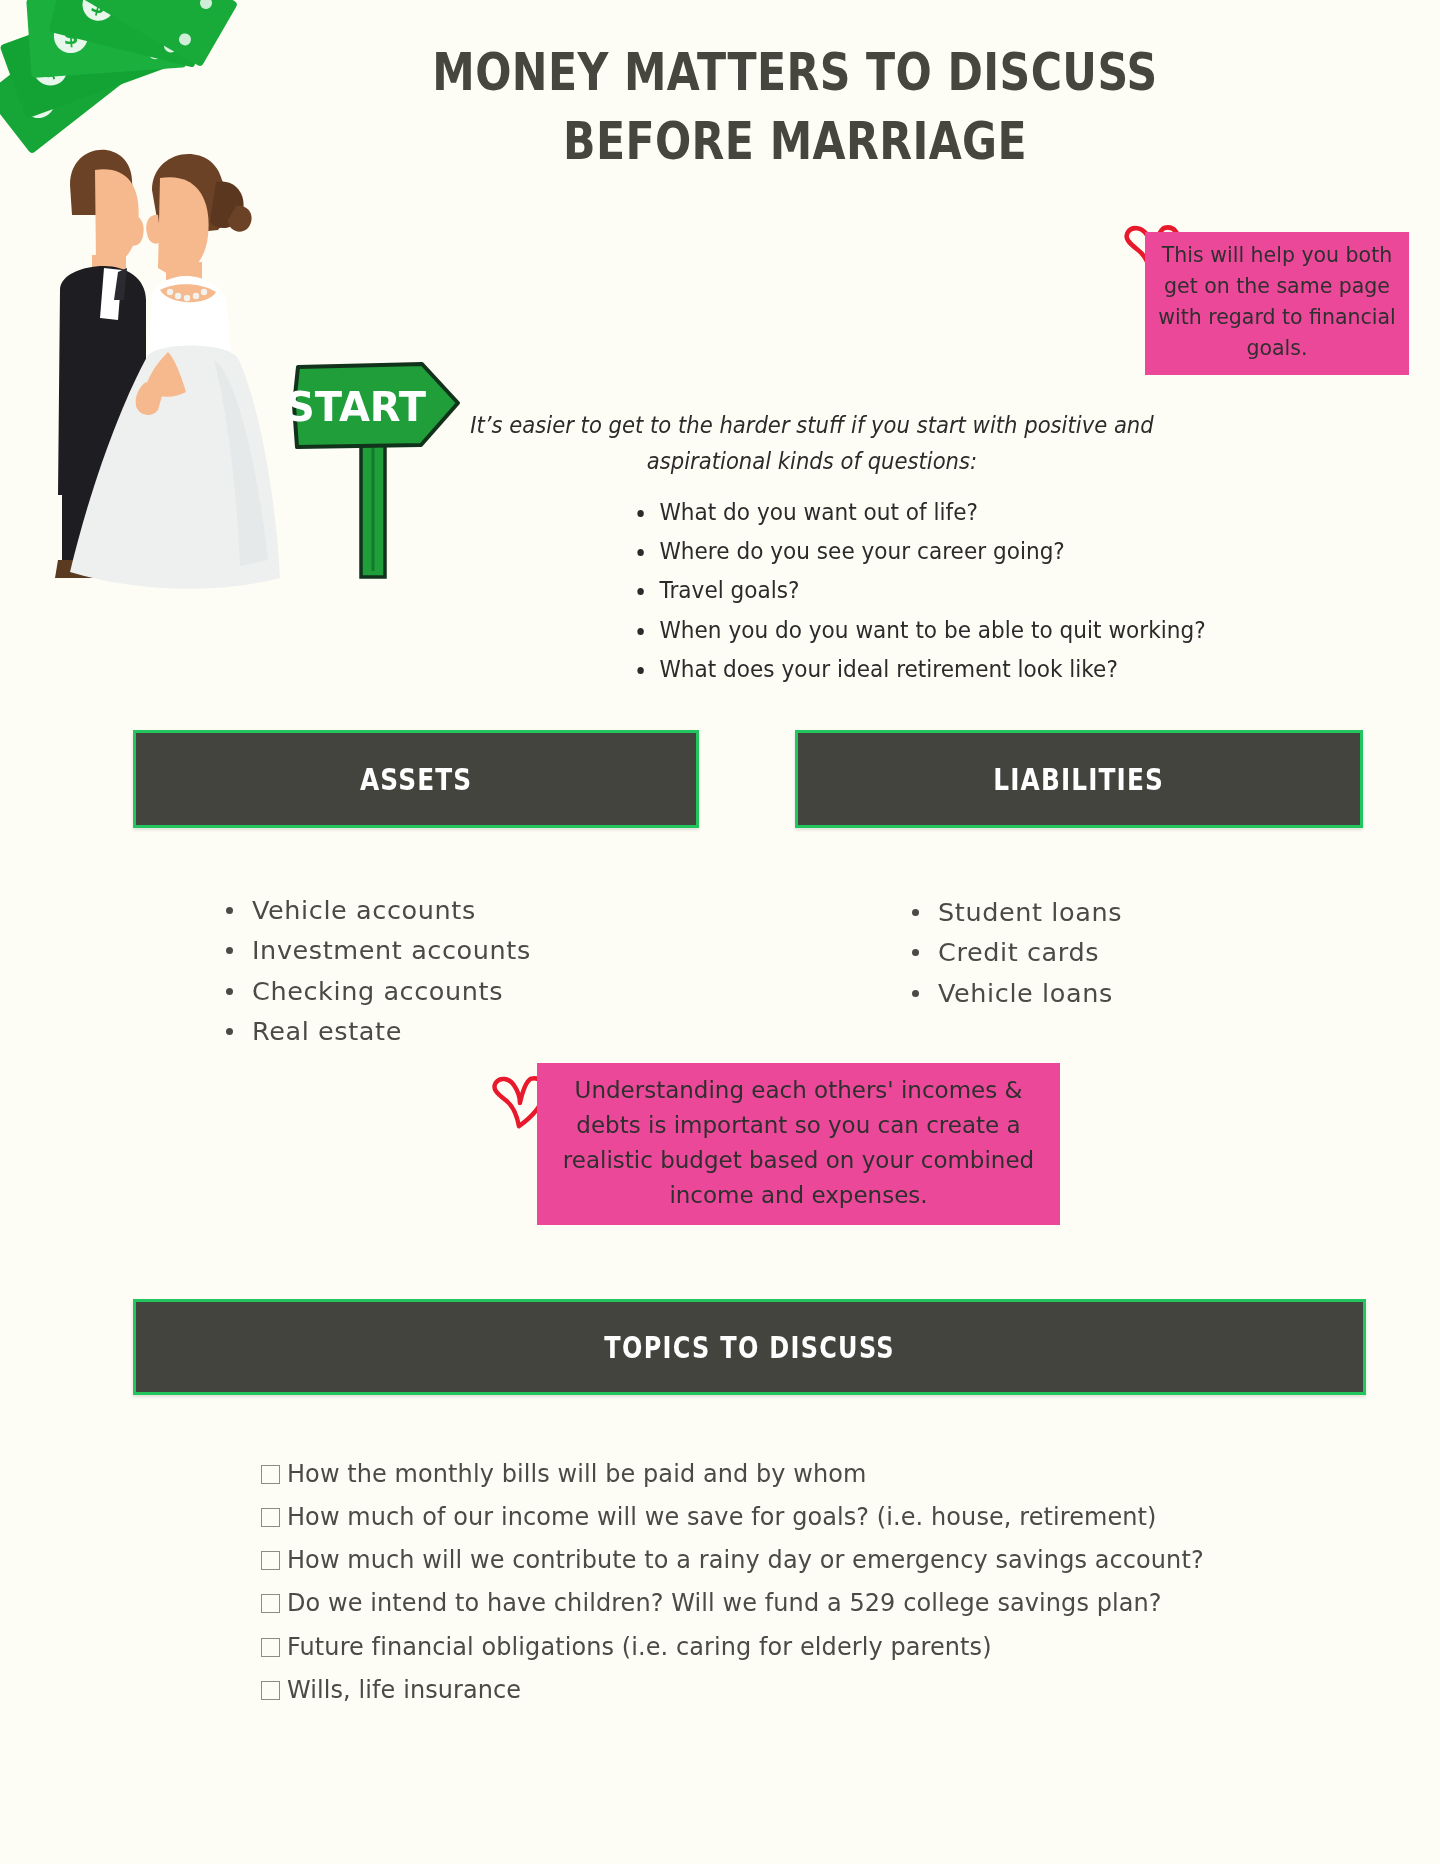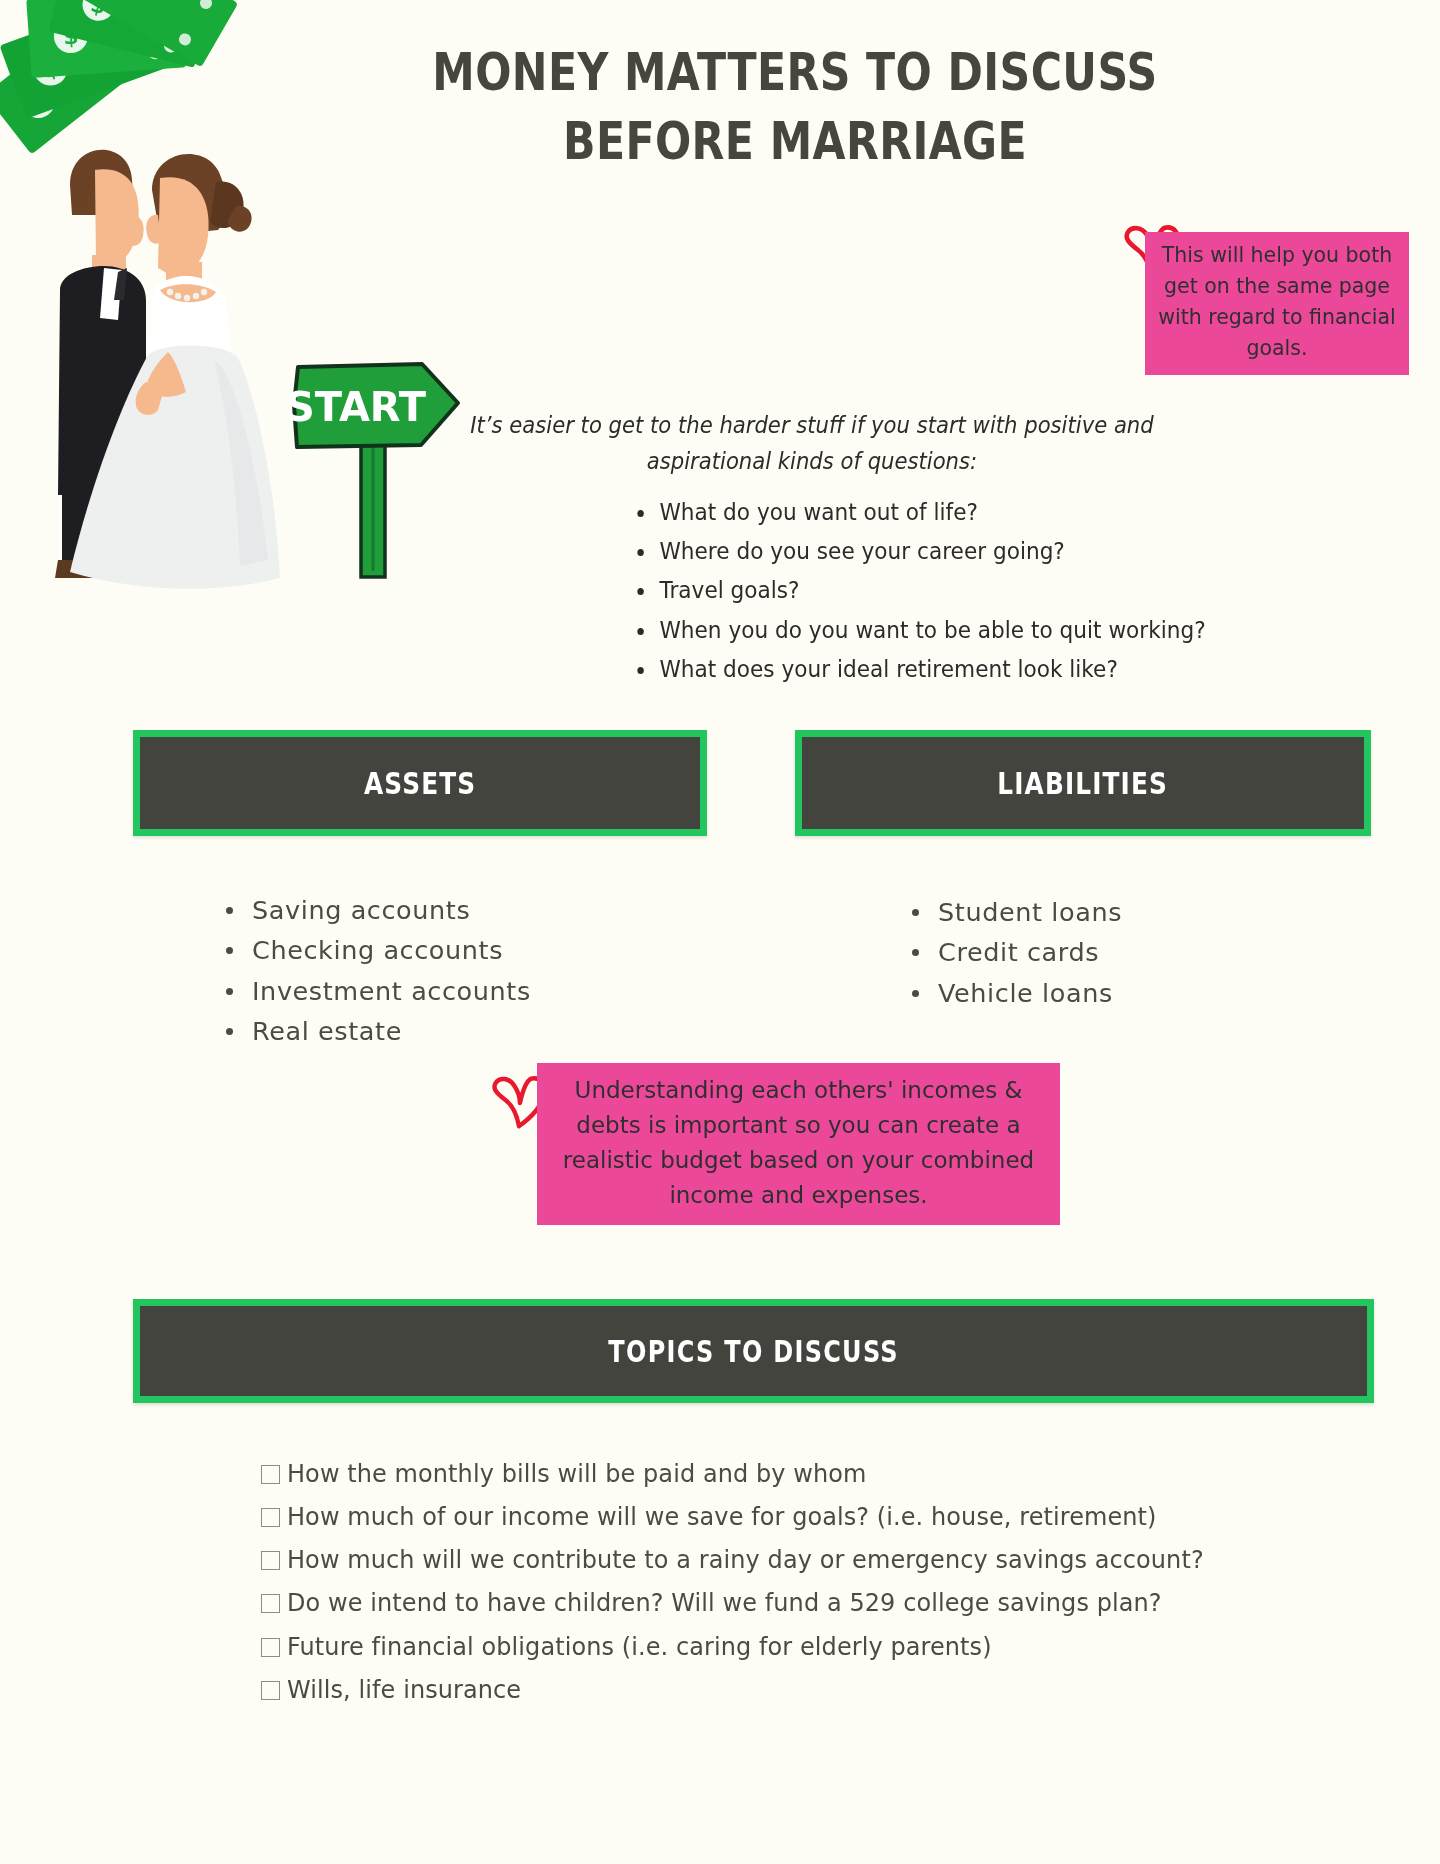--- a/index.html
+++ b/index.html
@@ -148,21 +148,21 @@
     width: 7px;
     height: 7px;
     border-radius: 50%;
     background: #2b2b2b;
   }
 
   
   .bar {
     position: absolute;
     background: #44443e;
-    border: 7px solid #22c55e;
+    border: 3px solid #22c55e;
     box-shadow: 0 2px 3px rgba(0,0,0,0.12);
     display: flex;
     align-items: center;
     justify-content: center;
   }
   .bar-label {
     font-family: "DejaVu Sans", sans-serif;
     font-weight: 700;
     font-size: 31px;
     letter-spacing: 1.4px;
@@ -359,23 +359,23 @@
 
   <div class="bar" id="bar-assets">
     <span class="bar-label">ASSETS</span>
   </div>
 
   <div class="bar" id="bar-liabilities">
     <span class="bar-label">LIABILITIES</span>
   </div>
 
   <ul class="col-list" id="list-assets">
-    <li>Saving accounts</li>
+    <li>Vehicle accounts</li>
+    <li>Investment accounts</li>
     <li>Checking accounts</li>
-    <li>Investment accounts</li>
     <li>Real estate</li>
   </ul>
 
   <ul class="col-list" id="list-liabilities">
     <li>Student loans</li>
     <li>Credit cards</li>
     <li>Vehicle loans</li>
   </ul>
 
   <div class="heart-icon" id="heart-mid">

